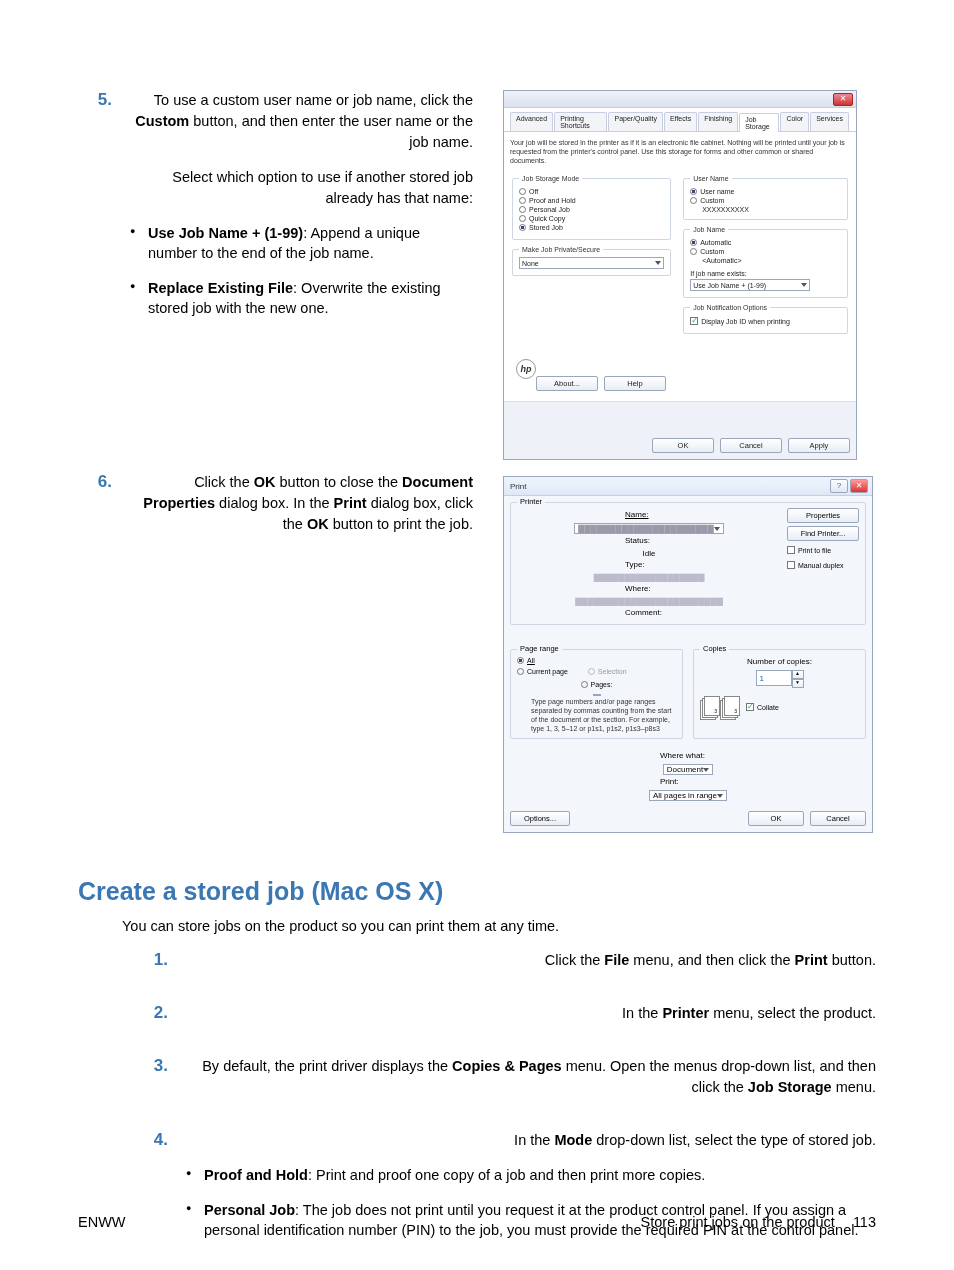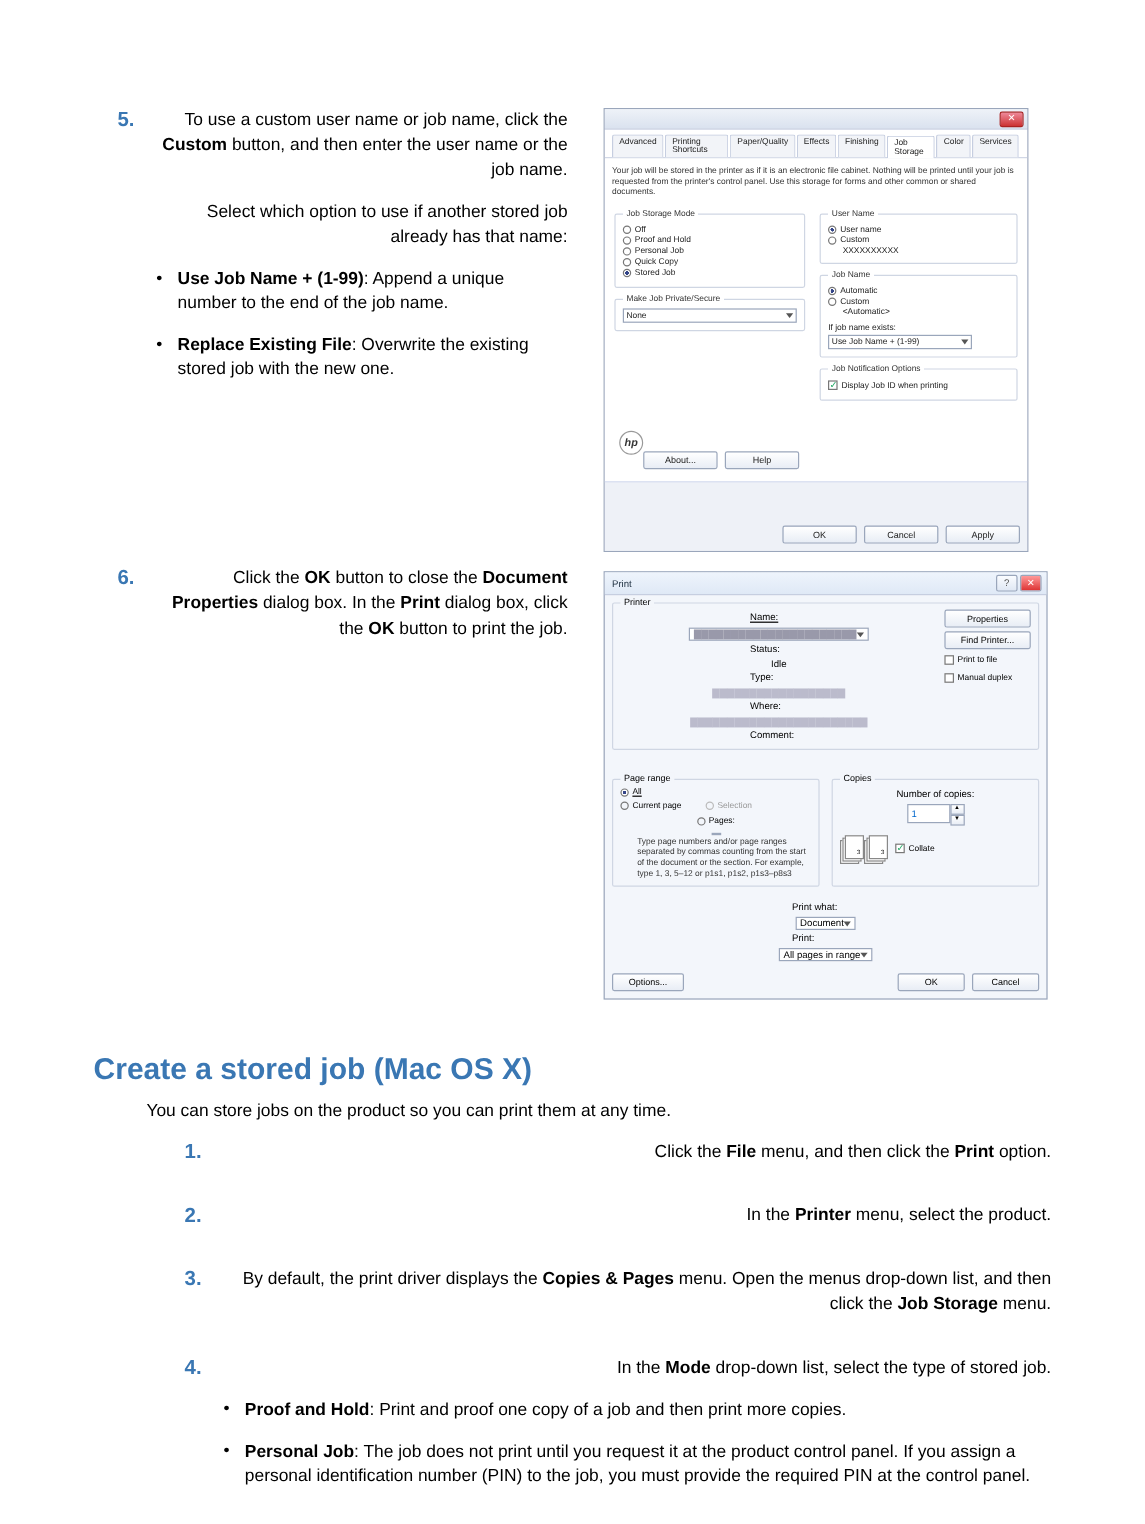--- a/index.html
+++ b/index.html
@@ -470,21 +470,21 @@
                     <span class="cbox on"></span>
                     <span>Collate</span>
                   </label>
               </div>
             </div>
           </div>
 
           <div class="split" style="margin-top:4px">
             <div style="flex:1">
               <div class="fldrow">
-                  <span class="lbl" style="width:56px">Print what:</span>
+                  <span class="lbl" style="width:56px">Where what:</span>
                   <div class="pinput">
                     <span>Document</span>
                     <span class="dd"></span>
                   </div>
                 </div>
               <div class="fldrow">
                   <span class="lbl" style="width:56px">Print:</span>
                   <div class="pinput">
                     <span>All pages in range</span>
                     <span class="dd"></span>
@@ -505,21 +505,21 @@
     </div>
   </div>
 
   <h2 class="section">Create a stored job (Mac OS X)</h2>
   <p class="bodypara">You can store jobs on the product so you can print them at any time.</p>
 
   <div class="num-list">
     <div class="step-row">
       <div class="step-num">1.</div>
       <div class="step-body">
-          <p><span>Click the </span><b>File</b><span> menu, and then click the </span><b>Print</b><span> option.</span></p>
+          <p><span>Click the </span><b>File</b><span> menu, and then click the </span><b>Print</b><span> button.</span></p>
         </div>
     </div>
     <div class="step-row">
       <div class="step-num">2.</div>
       <div class="step-body">
           <p><span>In the </span><b>Printer</b><span> menu, select the product.</span></p>
         </div>
     </div>
     <div class="step-row">
       <div class="step-num">3.</div>
@@ -532,14 +532,21 @@
       <div class="step-body">
         <p><span>In the </span><b>Mode</b><span> drop-down list, select the type of stored job.</span></p>
         <ul class="sub-bullets">
           <li><b>Proof and Hold</b><span>: Print and proof one copy of a job and then print more copies.</span></li>
           <li><b>Personal Job</b><span>: The job does not print until you request it at the product control panel. If you assign a personal identification number (PIN) to the job, you must provide the required PIN at the control panel.</span></li>
         </ul>
       </div>
     </div>
   </div>
 
+  <div class="footer">
+    <span>ENWW</span>
+    <span>
+      <span>Store print jobs on the product</span>
+      <span class="pagenum">113</span>
+    </span>
+  </div>
 
 </div>
 
 </body></html>

